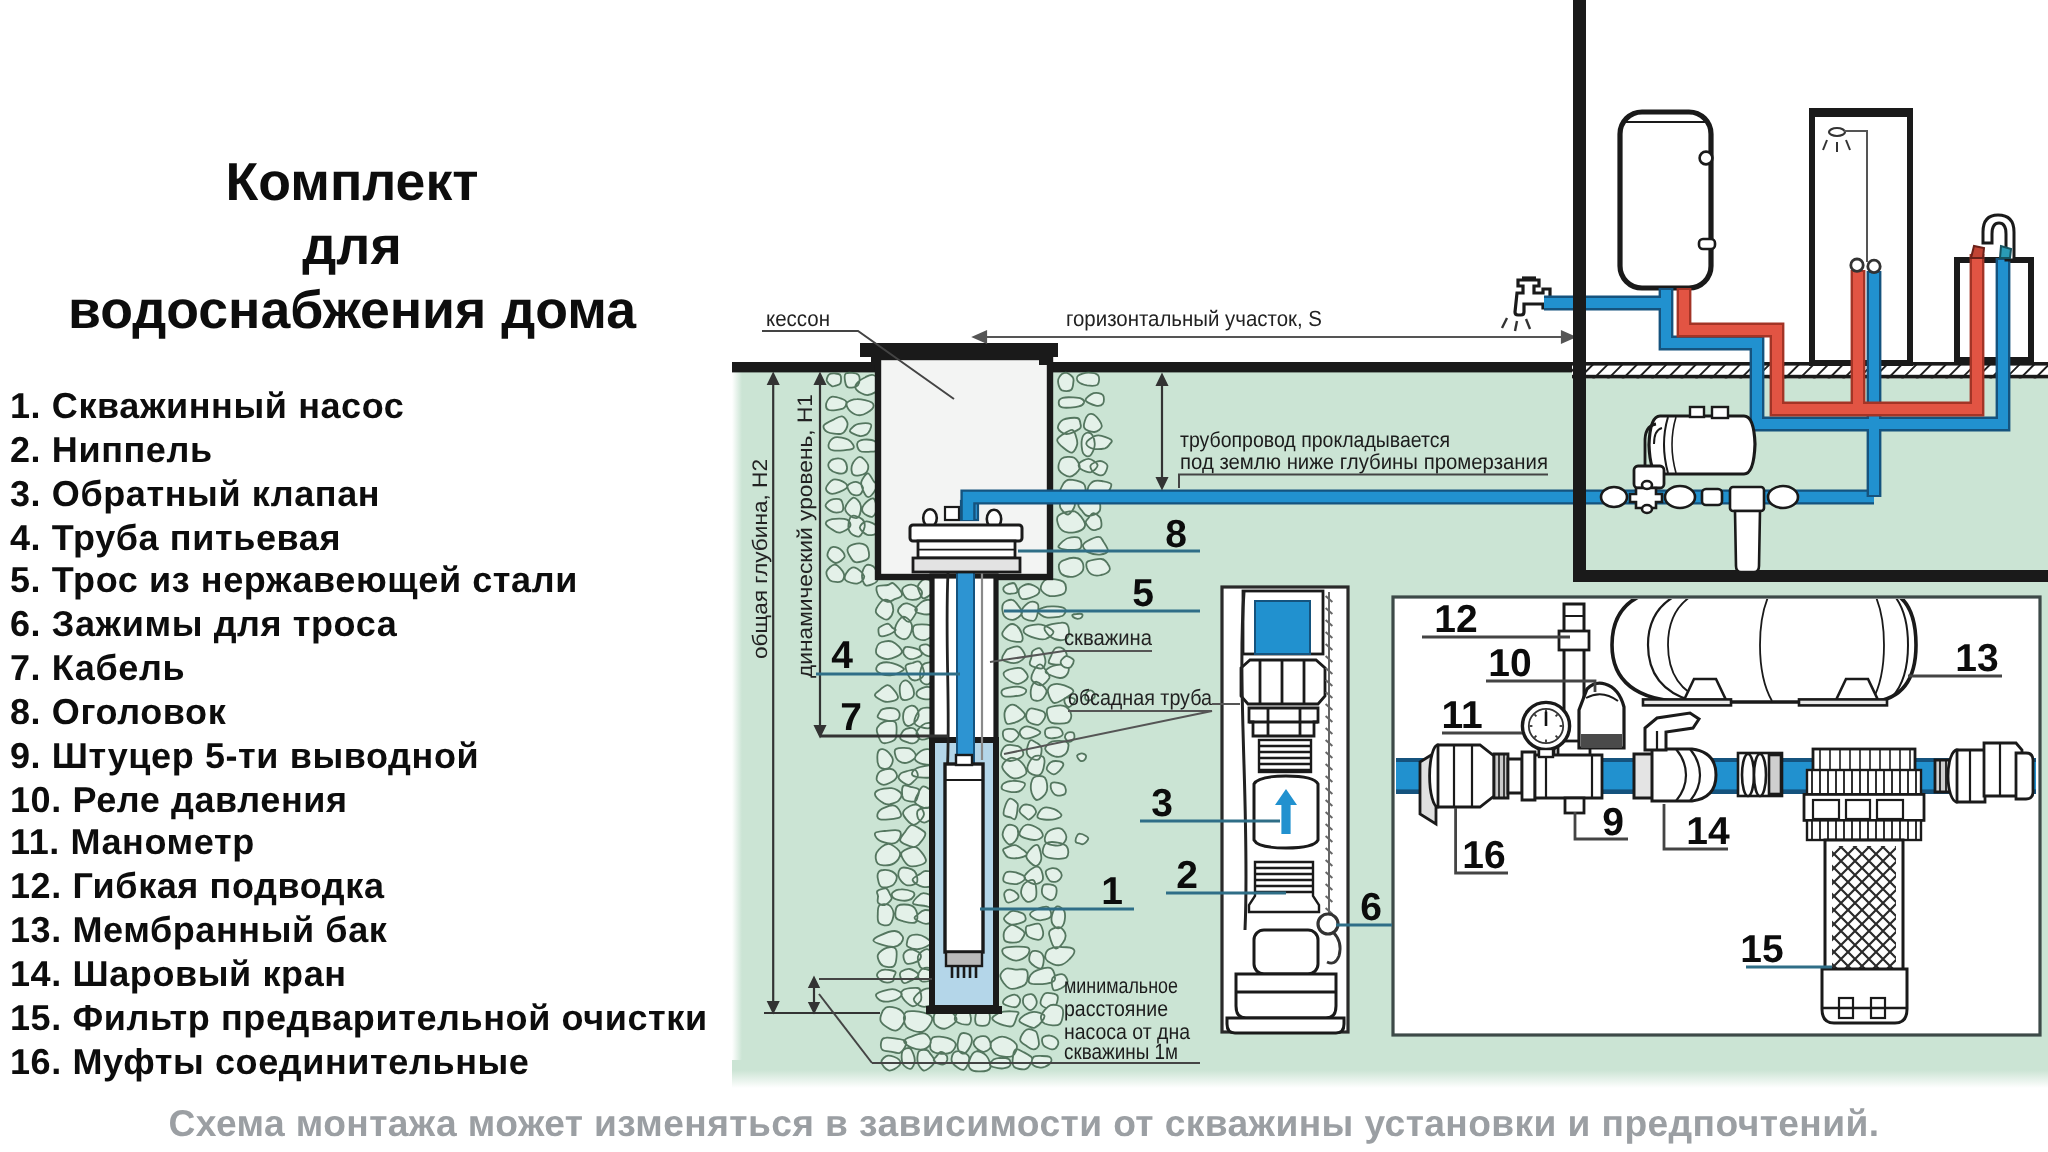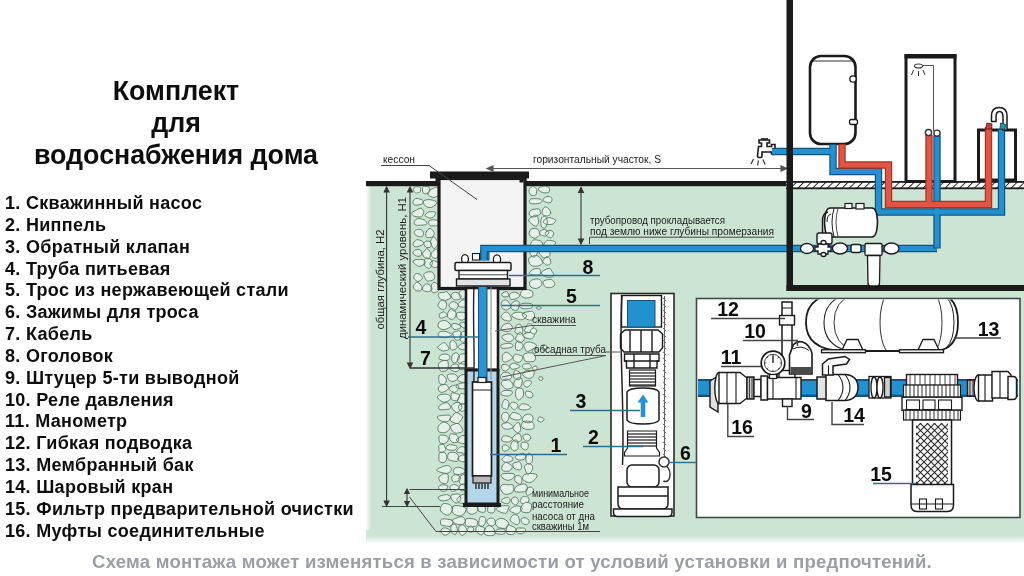--- a/index.html
+++ b/index.html
@@ -568,13 +568,13 @@
 <path d="M407,489 l-2.2,4.5 h4.4 Z"></path>
       <path d="M407,506 l-2.2,-4.5 h4.4 Z"></path>
     </g>
 
 </svg>
 
 <div class="abs" style="left:-4px;top:76px;width:360px;text-align:center;font-size:26.8px;font-weight:bold;color:#0d0d0d;line-height:31.8px;letter-spacing:0px;">Комплект<br>для<br>водоснабжения дома</div>
 
 <div class="abs" style="left:5px;top:193px;font-size:18px;font-weight:bold;color:#0d0d0d;line-height:21.85px;letter-spacing:0.3px;white-space:nowrap;">1.&nbsp;Скважинный насос<br>2.&nbsp;Ниппель<br>3.&nbsp;Обратный клапан<br>4.&nbsp;Труба питьевая<br>5.&nbsp;Трос из нержавеющей стали<br>6.&nbsp;Зажимы для троса<br>7.&nbsp;Кабель<br>8.&nbsp;Оголовок<br>9.&nbsp;Штуцер 5-ти выводной<br>10.&nbsp;Реле давления<br>11.&nbsp;Манометр<br>12.&nbsp;Гибкая подводка<br>13.&nbsp;Мембранный бак<br>14.&nbsp;Шаровый кран<br>15.&nbsp;Фильтр предварительной очистки<br>16.&nbsp;Муфты соединительные</div>
 
-<div class="abs" style="left:0;top:551px;width:1024px;text-align:center;font-size:18.6px;font-weight:bold;color:#9b9fa3;letter-spacing:0.2px;">Схема монтажа может изменяться в зависимости от условий установки и предпочтений.</div>
+<div class="abs" style="left:0;top:551px;width:1024px;text-align:center;font-size:18.6px;font-weight:bold;color:#9b9fa3;letter-spacing:0.2px;">Схема монтажа может изменяться в зависимости от скважины установки и предпочтений.</div>
 
 </body></html>

